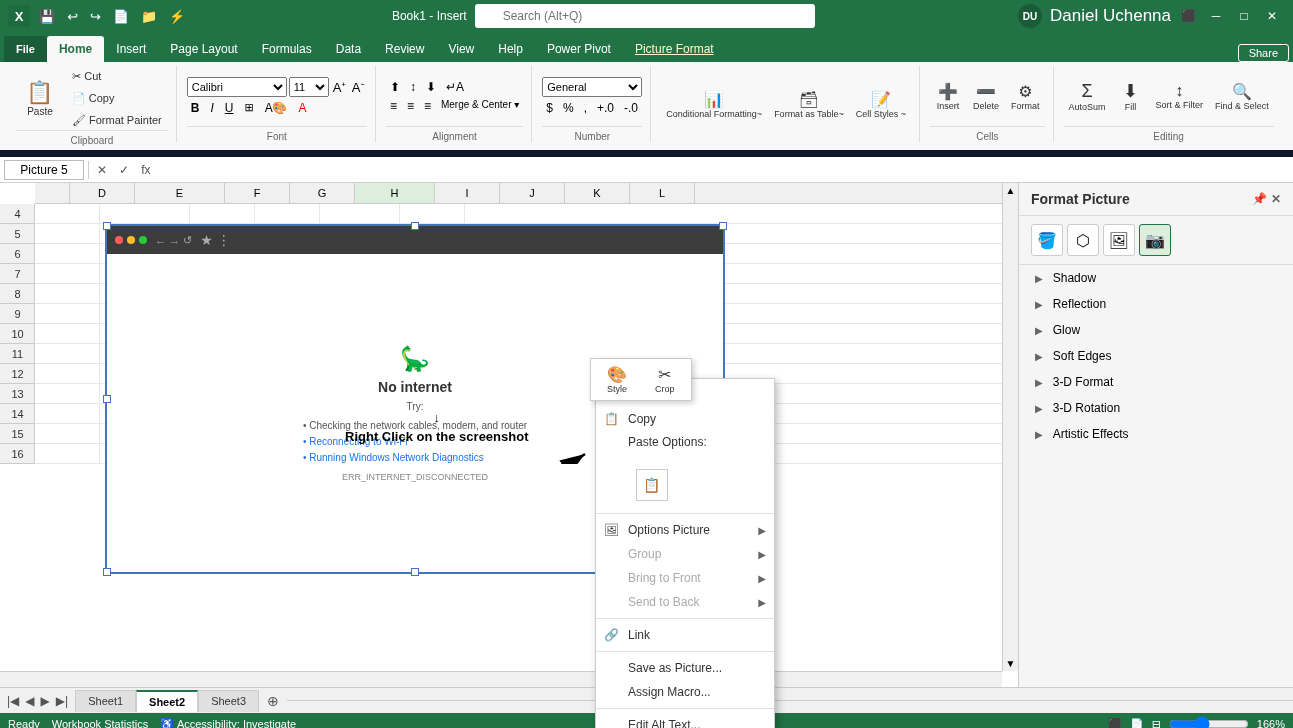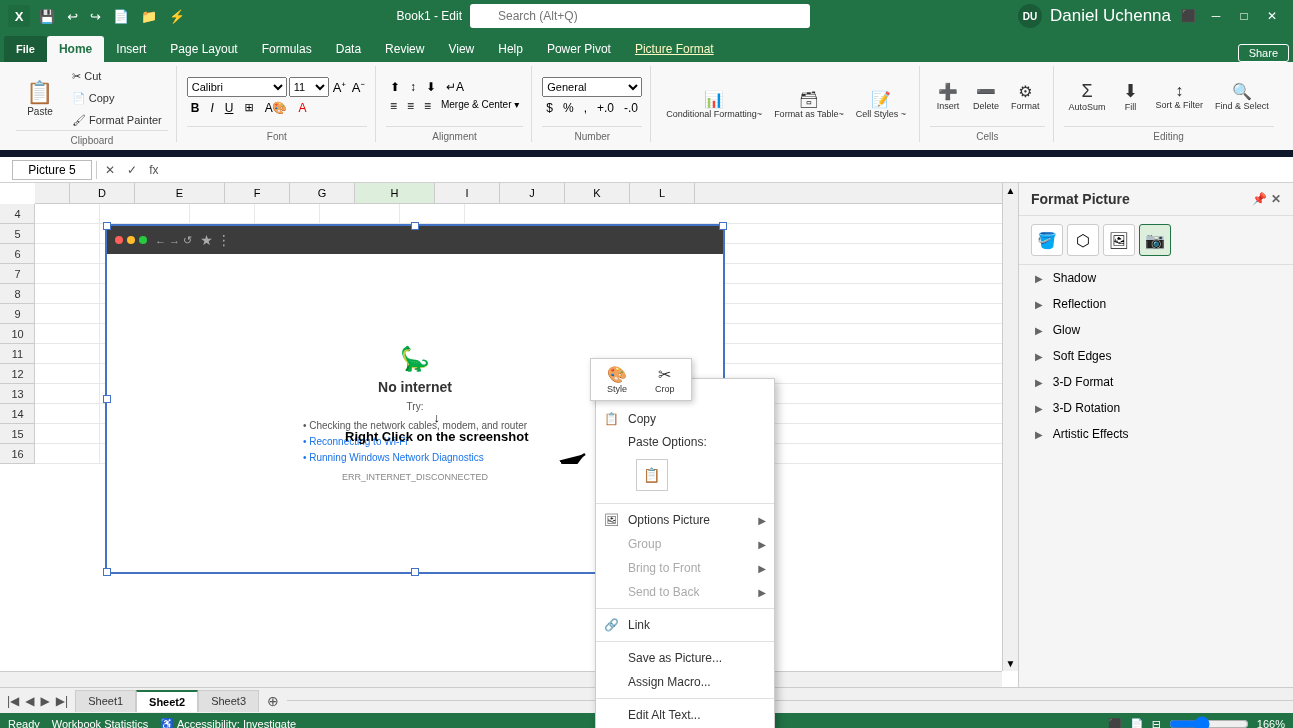--- a/index.html
+++ b/index.html
@@ -82,21 +82,21 @@
       height: 20px;
     }
 
     
     .formula-bar {
       background: white;
       border-bottom: 1px solid #d0d0d0;
       display: flex;
       align-items: center;
       height: 26px;
-      padding: 0 12px;
+      padding: 0 4px;
       gap: 4px;
     }
     .name-box {
       width: 80px;
       border: 1px solid #bbb;
       font-size: 12px;
       padding: 2px 4px;
       text-align: center;
     }
     .formula-bar-divider { width: 1px; background: #ccc; height: 18px; }
@@ -317,21 +317,21 @@
     <div class="tb-icon" style="background:#1d6b3e; width:22px; height:22px; border-radius:2px; font-size:13px; font-weight:bold; color:white; display:flex; align-items:center; justify-content:center;">X</div>
 
     <span class="qa-icon">💾</span>
     <span class="qa-icon">↩</span>
     <span class="qa-icon">↪</span>
     <span class="qa-icon">📄</span>
     <span class="qa-icon">📁</span>
     <span class="qa-icon">⚡</span>
   </div>
   <div class="title-bar-center">
-    <span style="font-size:12px; color:white;">Book1 - Edit</span>
+    <span style="font-size:12px; color:white;">Book1 - Insert</span>
     <div class="search-wrapper">
       <span class="search-icon-inner">🔍</span>
       <input class="search-box" style="width: 340px;" placeholder="Search (Alt+Q)">
     </div>
   </div>
   <div class="title-bar-right">
     <div class="user-badge">DU</div>
     <span class="tb-icon" style="font-size:17px; white-space:nowrap; width:auto; padding:0 4px;">Daniel Uchenna</span>
     <span class="tb-icon">⬛</span>
     <div class="win-controls">
@@ -729,21 +729,21 @@
       <span class="icon">✂</span>
       <span>Cut</span>
     </div>
 
     <div class="context-menu-item">
       <span class="icon">📋</span>
       <span>Copy</span>
     </div>
 
     <div style="padding: 4px 8px 4px 8px; font-size:12px; color:#333; display:flex; flex-direction:column;">
-      <span style="padding-left:24px; margin-bottom:6px;">Paste Options:</span>
+      <span style="padding-left:24px; margin-bottom:16px;">Paste Options:</span>
       <div class="paste-options-area">
         <div class="paste-btn" title="Paste">📋</div>
       </div>
     </div>
     <div class="context-menu-sep"></div>
 
     <div class="context-menu-item">
       <span class="icon">🖼</span>
       <span>Options Picture</span>
       <span class="arrow">▶</span>

